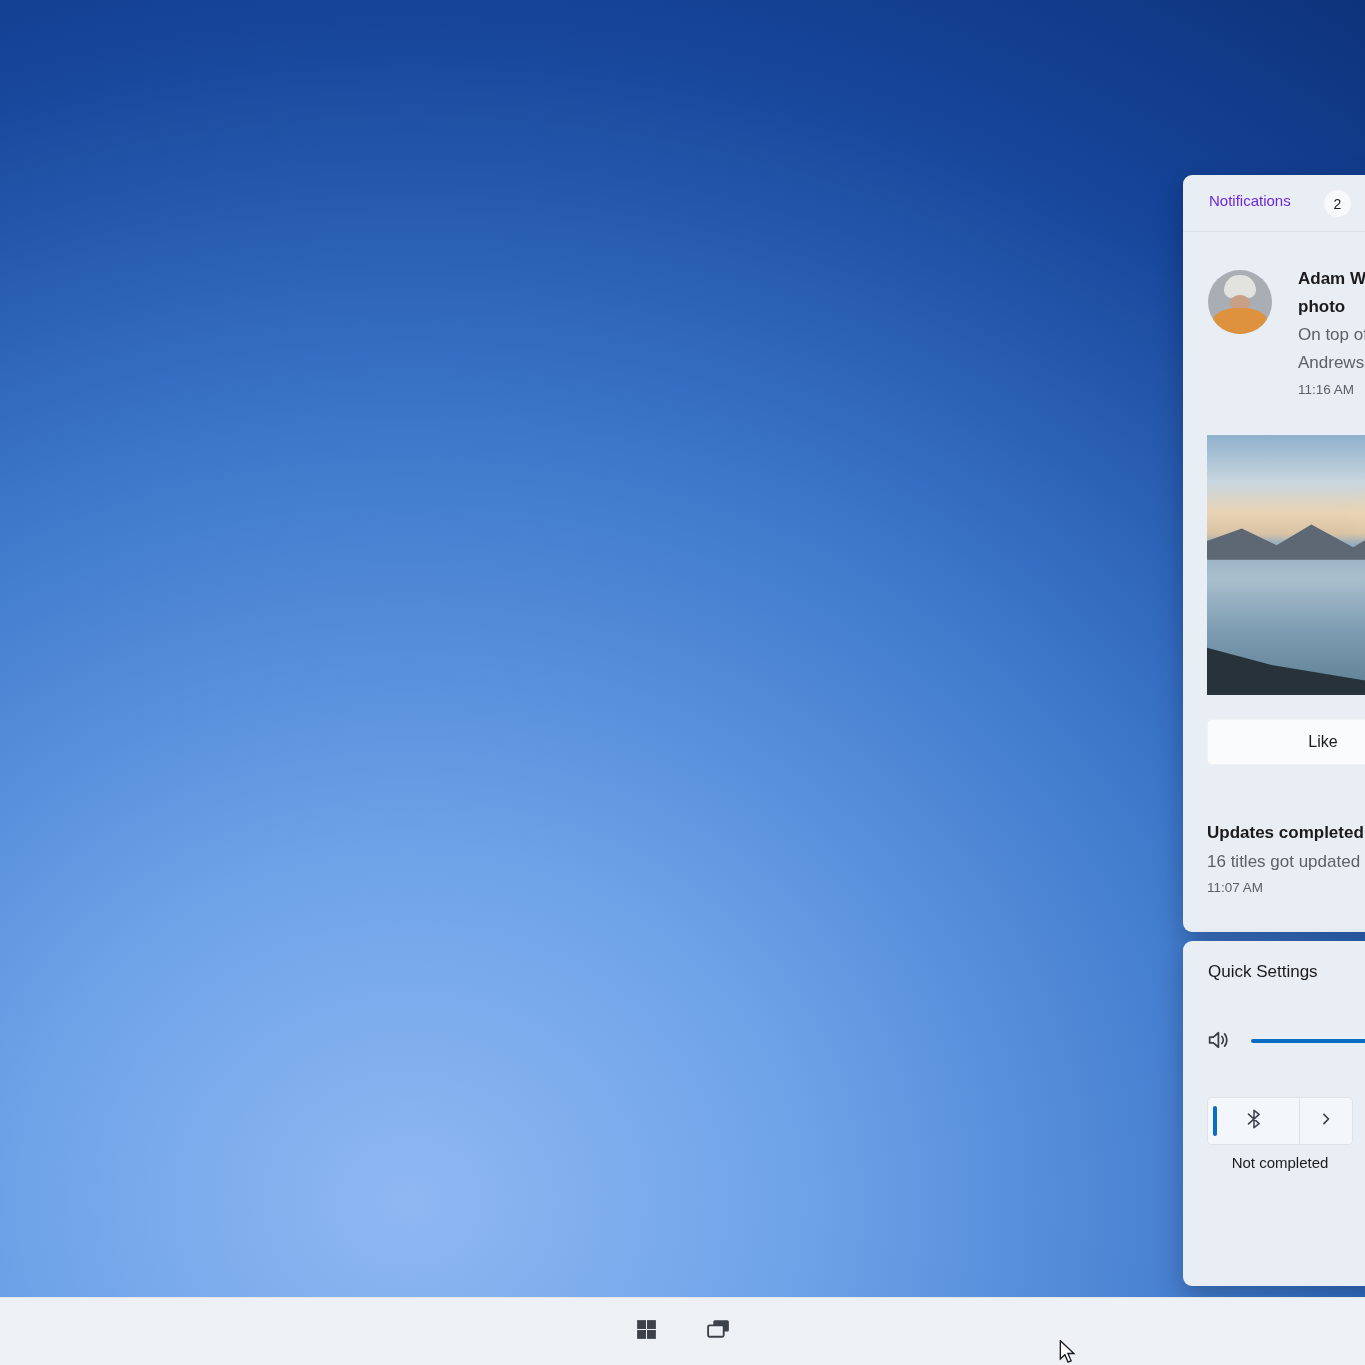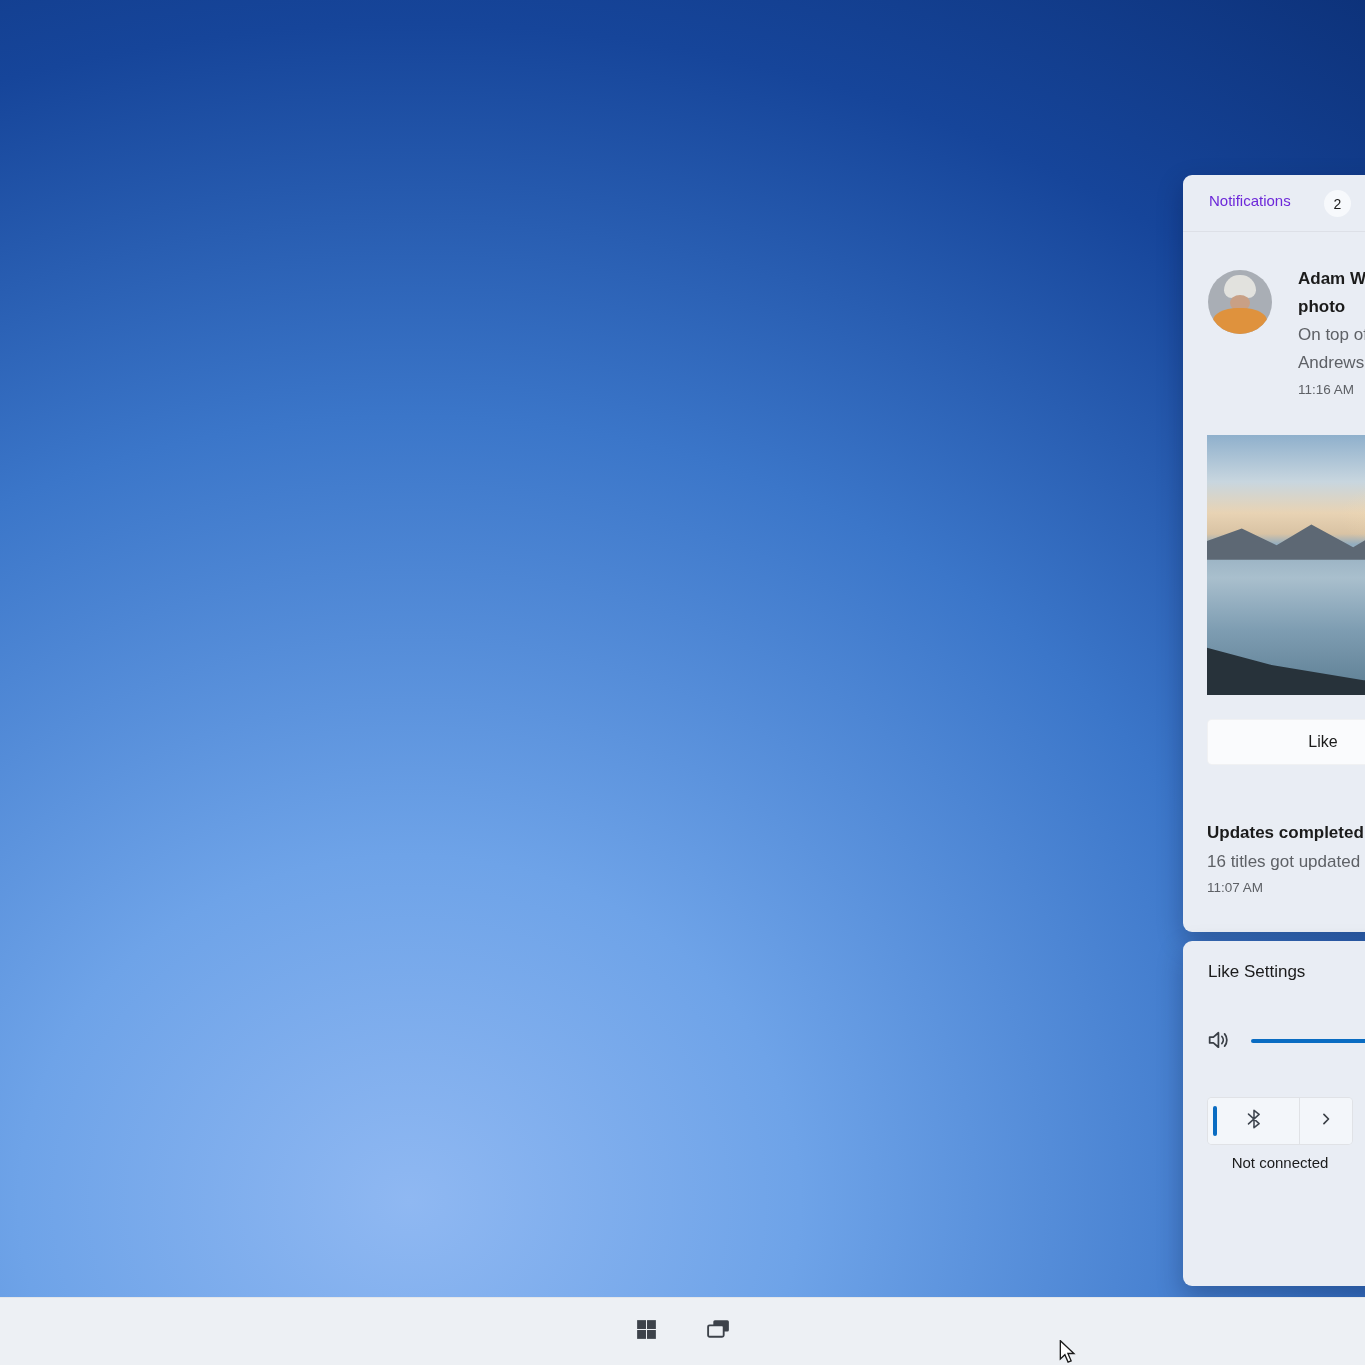--- a/index.html
+++ b/index.html
@@ -118,21 +118,21 @@
   <div class="card2">
     <div class="n2">
       <div class="n2-title">Updates completed</div>
       <div class="n2-body">16 titles got updated</div>
       <div class="n2-time">11:07 AM</div>
     </div>
   </div>
 </div>
 
 <div class="panel qs-panel">
-  <div class="qs-title">Like Settings</div>
+  <div class="qs-title">Quick Settings</div>
 
   <div class="vol-icon-btn">
     <span>
       <svg width="28" height="28" viewBox="0 0 24 24" fill="none" stroke="#3a3f46" stroke-width="1.5" stroke-linejoin="round" stroke-linecap="round">
         <path d="M4 9.5 H7.2 L11.5 5.8 V18.2 L7.2 14.5 H4 Z"></path>
         <path d="M14.5 9 a4.5 4.5 0 0 1 0 6"></path>
         <path d="M16.8 6.8 a8 8 0 0 1 0 10.4"></path>
       </svg>
     </span>
   </div>
@@ -150,21 +150,21 @@
       </span>
     </div>
     <div class="bt-expand">
       <span>
         <svg width="20" height="20" viewBox="0 0 24 24" fill="none" stroke="#3a3f46" stroke-width="2" stroke-linejoin="round" stroke-linecap="round">
           <path d="M9.5 6.5 L15 12 L9.5 17.5"></path>
         </svg>
       </span>
     </div>
   </div>
-  <div class="bt-status">Not connected</div>
+  <div class="bt-status">Not completed</div>
 </div>
 
 <div class="taskbar">
   <div class="tb-btn">
     <span>
       <svg width="25" height="25" viewBox="0 0 24 24">
         <rect x="3" y="3" width="8.5" height="8.5" fill="#3d424a"></rect>
         <rect x="12.5" y="3" width="8.5" height="8.5" fill="#3d424a"></rect>
         <rect x="3" y="12.5" width="8.5" height="8.5" fill="#3d424a"></rect>
         <rect x="12.5" y="12.5" width="8.5" height="8.5" fill="#3d424a"></rect>

